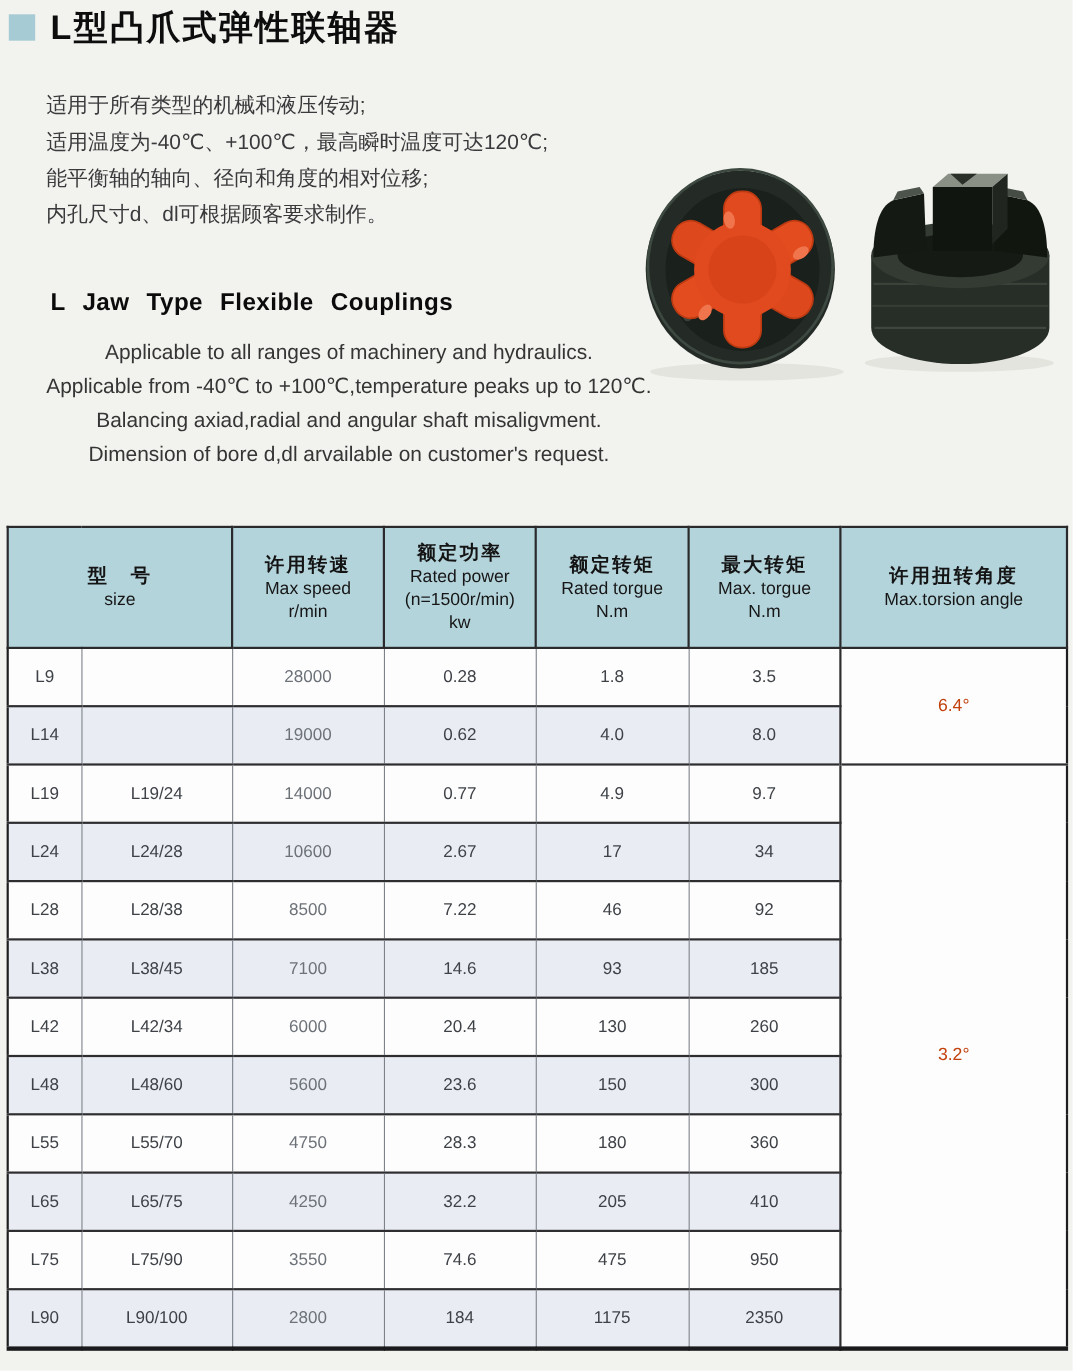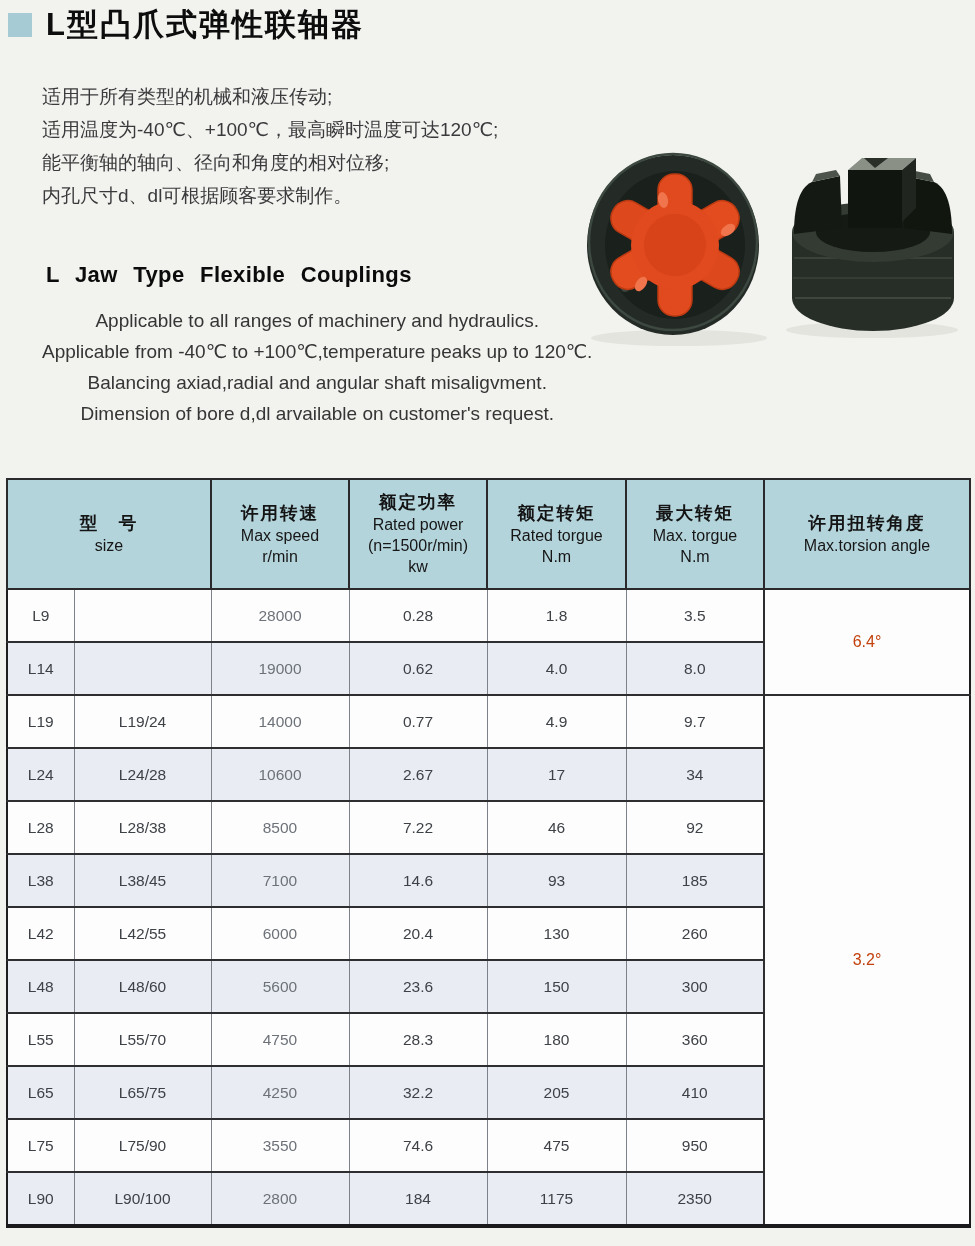--- a/index.html
+++ b/index.html
@@ -234,21 +234,21 @@
       <tr class="alt">
         <td>L38</td>
         <td>L38/45</td>
         <td class="speed">7100</td>
         <td>14.6</td>
         <td>93</td>
         <td>185</td>
       </tr>
       <tr>
         <td>L42</td>
-        <td>L42/55</td>
+        <td>L42/34</td>
         <td class="speed">6000</td>
         <td>20.4</td>
         <td>130</td>
         <td>260</td>
       </tr>
       <tr class="alt">
         <td>L48</td>
         <td>L48/60</td>
         <td class="speed">5600</td>
         <td>23.6</td>

